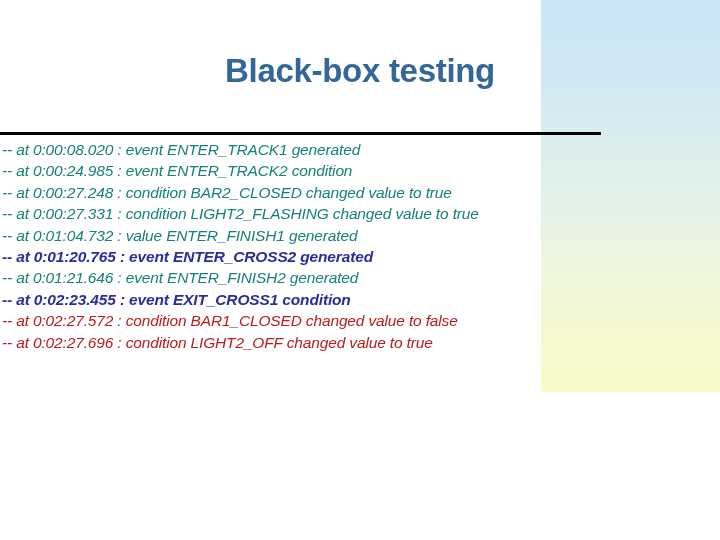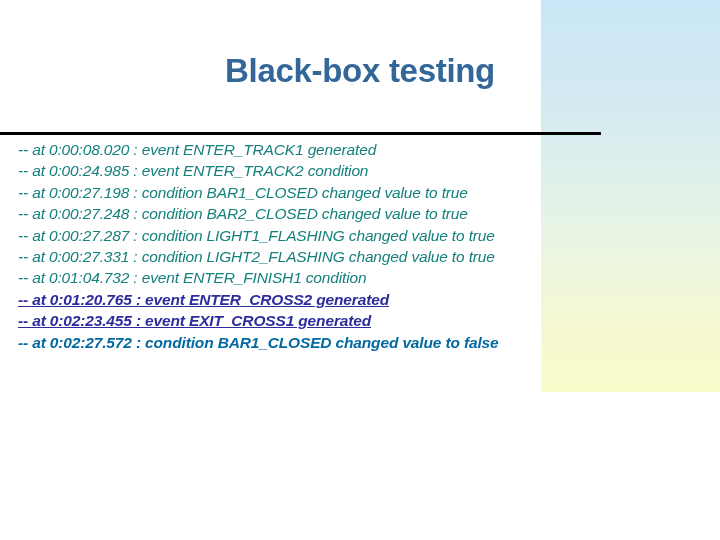--- a/index.html
+++ b/index.html
@@ -90,56 +90,56 @@
     top: 132px;
     width: 601px;
     height: 3px;
     background: #000000;
   }
 
   
 
   #log {
     position: absolute;
-    left: 18px;
+    left: 2px;
     top: 139px;
     width: 690px;
   }
 
   .log-line {
     font-size: 15.5px;
     font-style: italic;
     line-height: 21.4px;
     white-space: nowrap;
     letter-spacing: -0.15px;
   }
 
   .log-line.teal   { color: #15807c; font-weight: normal; }
-  .log-line.navy   { color: #2c2c9c; font-weight: bold; text-decoration: underline;   }
-  .log-line.red    { color: #0369a1; font-weight: bold;   }
+  .log-line.navy   { color: #2c2c9c; font-weight: bold;   }
+  .log-line.red    { color: #b91c1c; font-weight: normal;   }
 </style>
 </head>
 <body>
 
 <div id="slide">
 
   <div id="bg-shape"></div>
   <div id="bg-mask"></div>
   <div id="bg-right-band"></div>
 
   <div id="title">Black-box testing</div>
 
   <div id="title-rule"></div>
 
   <div id="log">
       <div class="log-line teal">-- at 0:00:08.020 : event ENTER_TRACK1 generated</div>
       <div class="log-line teal">-- at 0:00:24.985 : event ENTER_TRACK2 condition</div>
-      <div class="log-line teal">-- at 0:00:27.198 : condition BAR1_CLOSED changed value to true</div>
       <div class="log-line teal">-- at 0:00:27.248 : condition BAR2_CLOSED changed value to true</div>
-      <div class="log-line teal">-- at 0:00:27.287 : condition LIGHT1_FLASHING changed value to true</div>
       <div class="log-line teal">-- at 0:00:27.331 : condition LIGHT2_FLASHING changed value to true</div>
-      <div class="log-line teal">-- at 0:01:04.732 : event ENTER_FINISH1 condition</div>
+      <div class="log-line teal">-- at 0:01:04.732 : value ENTER_FINISH1 generated</div>
       <div class="log-line navy">-- at 0:01:20.765 : event ENTER_CROSS2 generated</div>
-      <div class="log-line navy">-- at 0:02:23.455 : event EXIT_CROSS1 generated</div>
+      <div class="log-line teal">-- at 0:01:21.646 : event ENTER_FINISH2 generated</div>
+      <div class="log-line navy">-- at 0:02:23.455 : event EXIT_CROSS1 condition</div>
       <div class="log-line red">-- at 0:02:27.572 : condition BAR1_CLOSED changed value to false</div>
+      <div class="log-line red">-- at 0:02:27.696 : condition LIGHT2_OFF changed value to true</div>
     </div>
 
 </div>
 
 </body></html>

